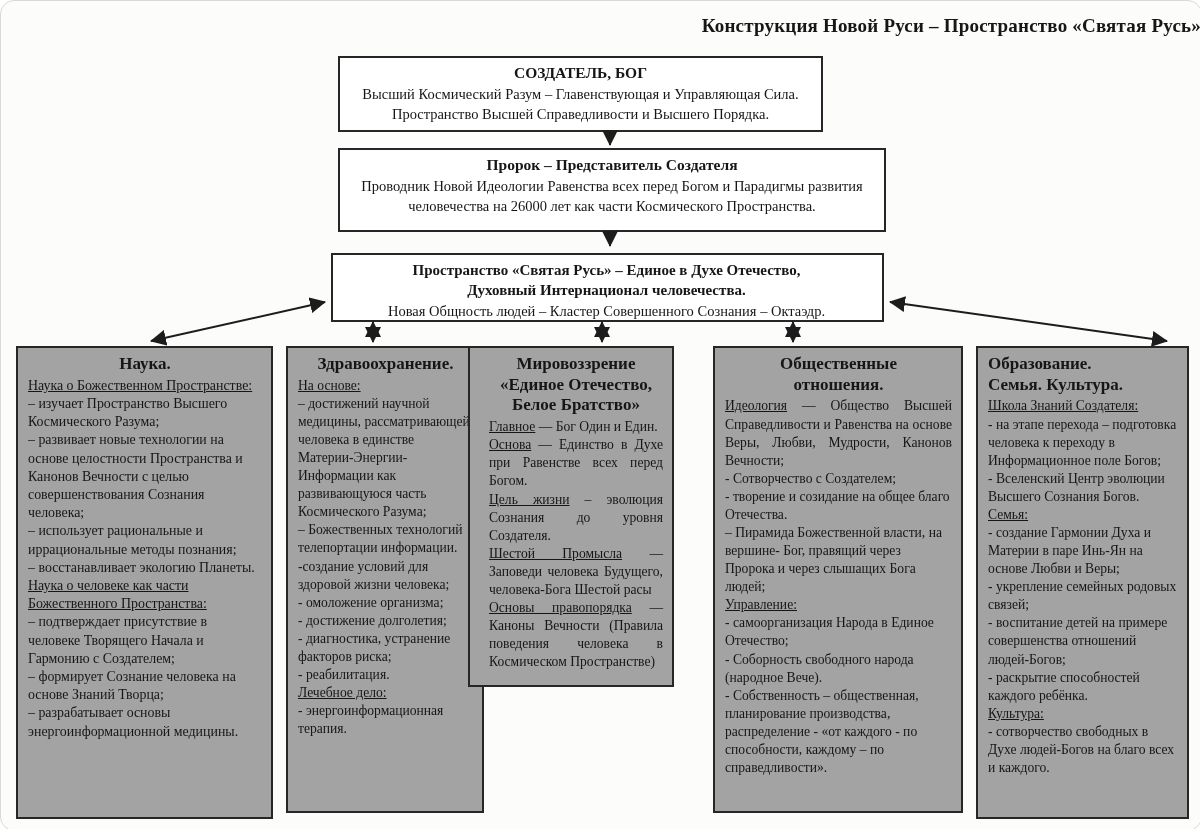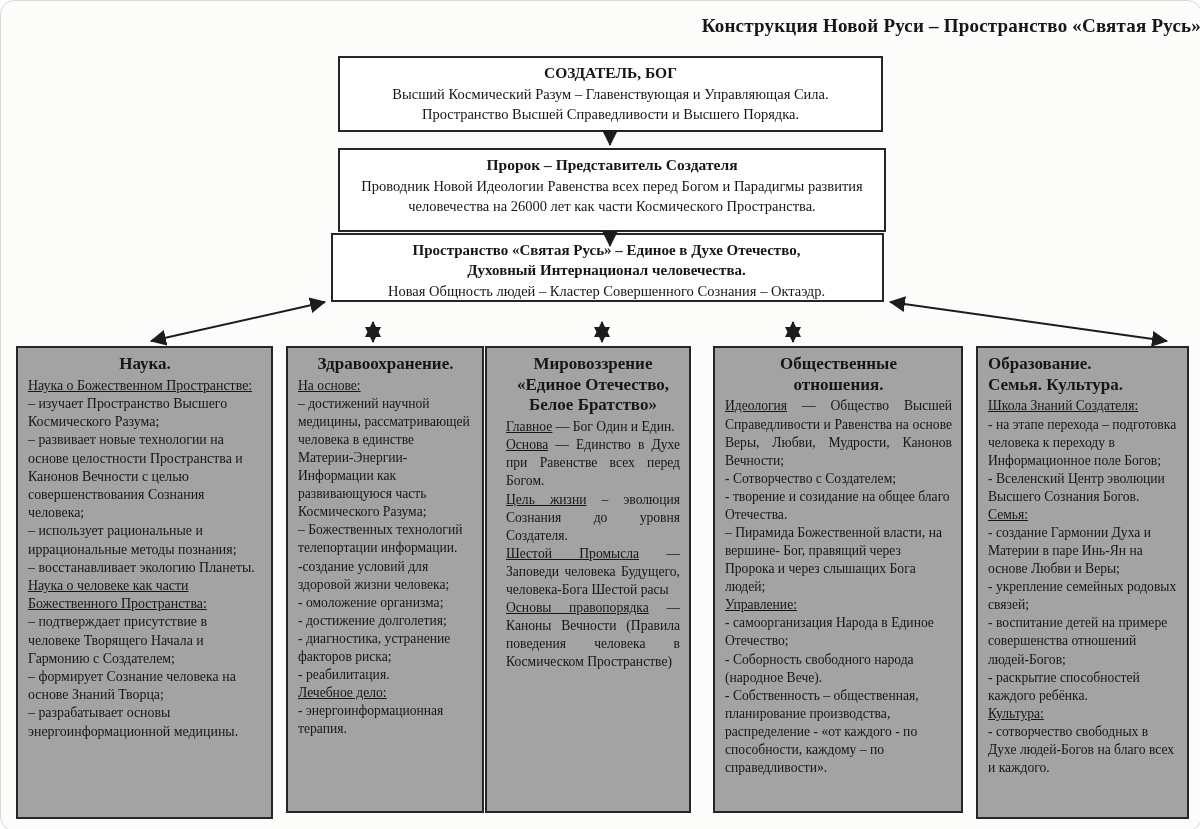--- a/index.html
+++ b/index.html
@@ -10,35 +10,35 @@
     font-family:"Liberation Serif","DejaVu Serif",serif;
   }
   .page-title{
     position:absolute;top:14px;left:0;width:100%;
     text-align:right;font-weight:700;font-size:19px;letter-spacing:.2px;
   }
   .box{
     position:absolute;background:#ffffff;border:2px solid #262626;
     text-align:center;padding:5px 10px;box-sizing:border-box;
   }
-  .box1{left:337px;top:55px;width:545px;height:76px;}
+  .box1{left:337px;top:55px;width:485px;height:76px;}
   .box2{left:337px;top:147px;width:548px;height:84px;}
-  .box3{left:330px;top:232px;width:553px;height:69px;padding-left:8px;}
+  .box3{left:330px;top:252px;width:553px;height:69px;padding-left:8px;}
   .box-title{font-weight:700;font-size:15.5px;line-height:1.35;}
   .box-line,.box-body{font-size:14.5px;line-height:1.4;}
   .box-bold-line{font-weight:700;font-size:15px;line-height:1.35;}
   .arrows{position:absolute;left:0;top:0;pointer-events:none;}
 
   .col{
     position:absolute;top:345px;background:#a3a3a3;border:2px solid #262626;
     box-sizing:border-box;padding:6px 9px 6px 10px;overflow:hidden;
   }
   .col1{left:15px;width:257px;height:473px;}
   .col2{left:285px;width:198px;height:467px;}
-  .col3{left:484px;width:206px;height:467px;padding-left:19px;}
+  .col3{left:467px;width:206px;height:341px;padding-left:19px;}
   .col4{left:712px;width:250px;height:467px;}
   .col5{left:975px;width:213px;height:473px;}
   .col-title{font-weight:700;font-size:17px;line-height:1.22;text-align:center;margin-bottom:2px;}
   .col5 .col-title{text-align:left;}
   .col-body{font-size:13.6px;line-height:1.33;}
   .col1 .col-body{font-size:13.9px;line-height:1.31;}
   .item{margin:0;}
   .item.heading{text-decoration:underline;}
   .item .u{text-decoration:underline;}
   .item.justify{text-align:justify;}

